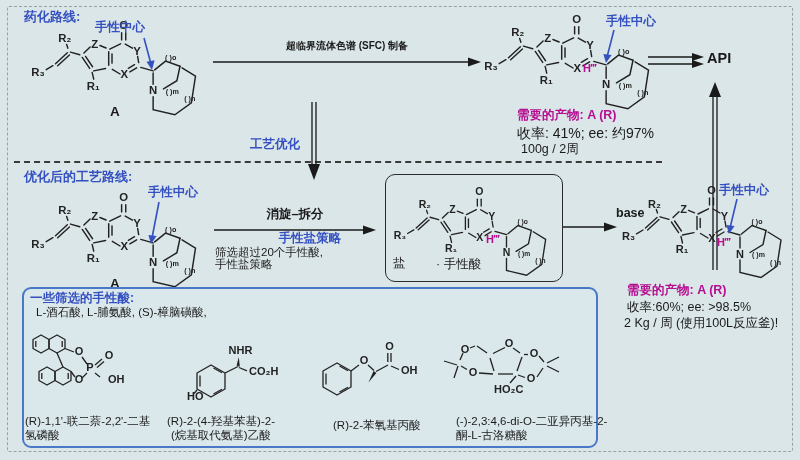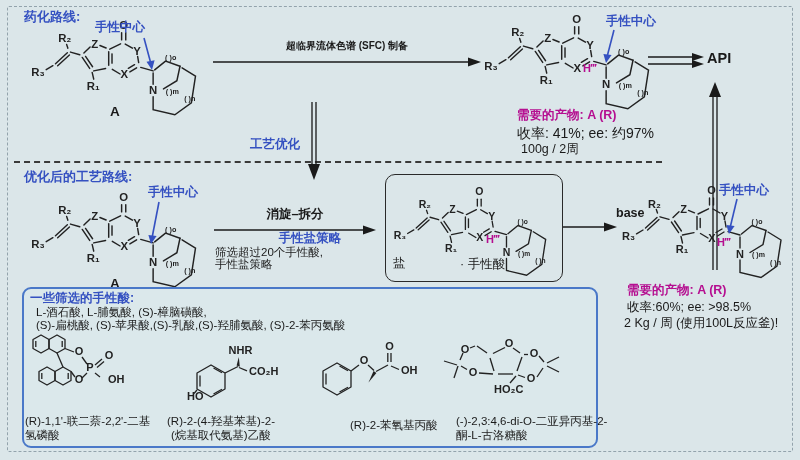--- a/index.html
+++ b/index.html
@@ -159,21 +159,21 @@
   <div class="t blue center" style="left:229px;top:231px;width:162px;font-size:12.5px;">手性盐策略</div>
   <div class="t small" style="left:215px;top:246px;">筛选超过20个手性酸,</div>
   <div class="t small" style="left:215px;top:258px;">手性盐策略</div>
 
   <div class="salt-box"></div>
   <svg class="chem" style="left:388px;top:180px;" width="172" height="115" viewBox="0 0 180 120">
       <use href="#scaffold"></use>
     </svg>
   <span class="hlabel" style="left:486px;top:233px;">H‴</span>
   <div class="t" style="left:393px;top:256px;font-size:12.5px;">盐</div>
-  <div class="t" style="left:436px;top:257px;font-size:12.5px;margin-left:24px;">· 手性酸</div>
+  <div class="t" style="left:436px;top:257px;font-size:12.5px;">· 手性酸</div>
 
   <div class="t bold" style="left:572px;top:206px;font-size:12.5px;margin-left:44px;">base</div>
   <svg class="karrow" style="left:563px;top:220px;" width="54" height="14">
     <line x1="0" y1="7" x2="43" y2="7" stroke="currentColor" stroke-width="1.6"></line>
     <polygon points="54,7 41,2.5 41,11.5" fill="currentColor"></polygon>
   </svg>
 
   <svg class="chem" style="left:616px;top:178px;" width="180" height="120" viewBox="0 0 180 120">
       <use href="#scaffold"></use>
     </svg>
@@ -184,21 +184,20 @@
     <polygon points="6,37 3.4,28 11.6,29" fill="currentColor"></polygon>
   </svg>
 
   <div class="t mag" style="left:627px;top:283px;font-size:12.5px;">需要的产物: A (R)</div>
   <div class="t" style="left:627px;top:300px;font-size:12.5px;">收率:60%; ee: &gt;98.5%</div>
   <div class="t" style="left:624px;top:316px;font-size:12.5px;">2 Kg / 周 (使用100L反应釜)!</div>
 
   <div class="acids-box"></div>
   <div class="t small" style="left:36px;top:306px;">L-酒石酸, L-脯氨酸, (S)-樟脑磺酸,</div>
   <div class="t blue" style="left:30px;top:291px;font-size:12.5px;">一些筛选的手性酸:</div>
-  <div class="t small" style="left:36px;top:319px;">(S)-扁桃酸, (S)-苹果酸,(S)-乳酸,(S)-羟脯氨酸, (S)-2-苯丙氨酸</div>
 
   <svg class="chem" style="left:28px;top:333px;" width="125" height="82" viewBox="0 0 125 82">
     <g stroke="currentColor" fill="none" stroke-width="1.3" stroke-linejoin="round">
       <g transform="translate(5,2)">
         <polygon points="8,0 16,4.5 16,13.5 8,18 0,13.5 0,4.5"></polygon>
         <polygon points="24,0 32,4.5 32,13.5 24,18 16,13.5 16,4.5"></polygon>
         <line x1="2.8" y1="6" x2="2.8" y2="12"></line>
           <line x1="29.2" y1="6" x2="29.2" y2="12"></line>
       </g>
       <g transform="translate(11,34)">
@@ -260,21 +259,21 @@
         <line x1="76" y1="23" x2="76" y2="14"></line>
       <line x1="76" y1="27" x2="84" y2="30.5"></line>
     </g>
     <polygon points="58.6,32 61.4,34 53.5,43.5" fill="currentColor"></polygon>
     <g fill="currentColor" class="atom">
       <text x="49" y="24.5" text-anchor="middle">O</text>
       <text x="74.5" y="11" text-anchor="middle">O</text>
       <text x="86" y="35" text-anchor="start">OH</text>
     </g>
   </svg>
-  <div class="t small" style="left:350px;top:419px;">(R)-2-苯氧基丙酸</div>
+  <div class="t small" style="left:333px;top:419px;">(R)-2-苯氧基丙酸</div>
 
   <svg class="chem" style="left:432px;top:333px;" width="145" height="80" viewBox="0 0 145 80">
     <g stroke="currentColor" fill="none" stroke-width="1.3" stroke-linejoin="round">
       <line x1="81" y1="15" x2="88" y2="20"></line>
       <line x1="73" y1="14.5" x2="61" y2="20.5"></line>
       <line x1="90" y1="24" x2="85" y2="38"></line>
       <line x1="81" y1="41" x2="66" y2="41"></line>
       <line x1="62" y1="38" x2="58" y2="25"></line>
       <line x1="92" y1="21.5" x2="96" y2="21.5"></line>
       <line x1="107" y1="23" x2="112" y2="29"></line>

